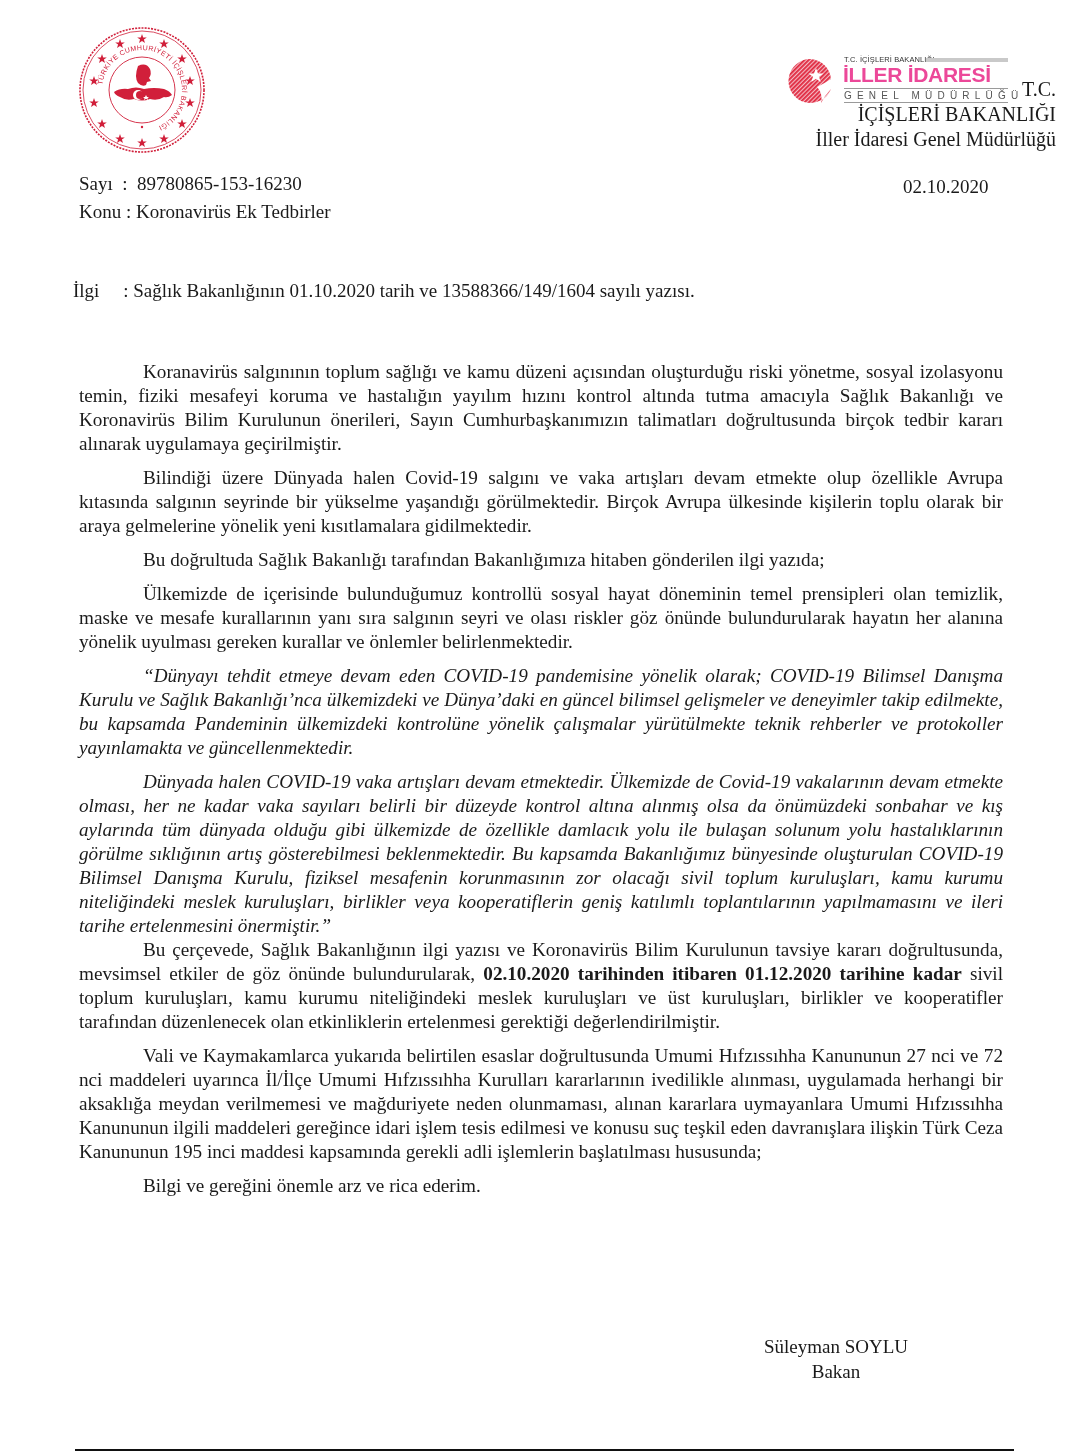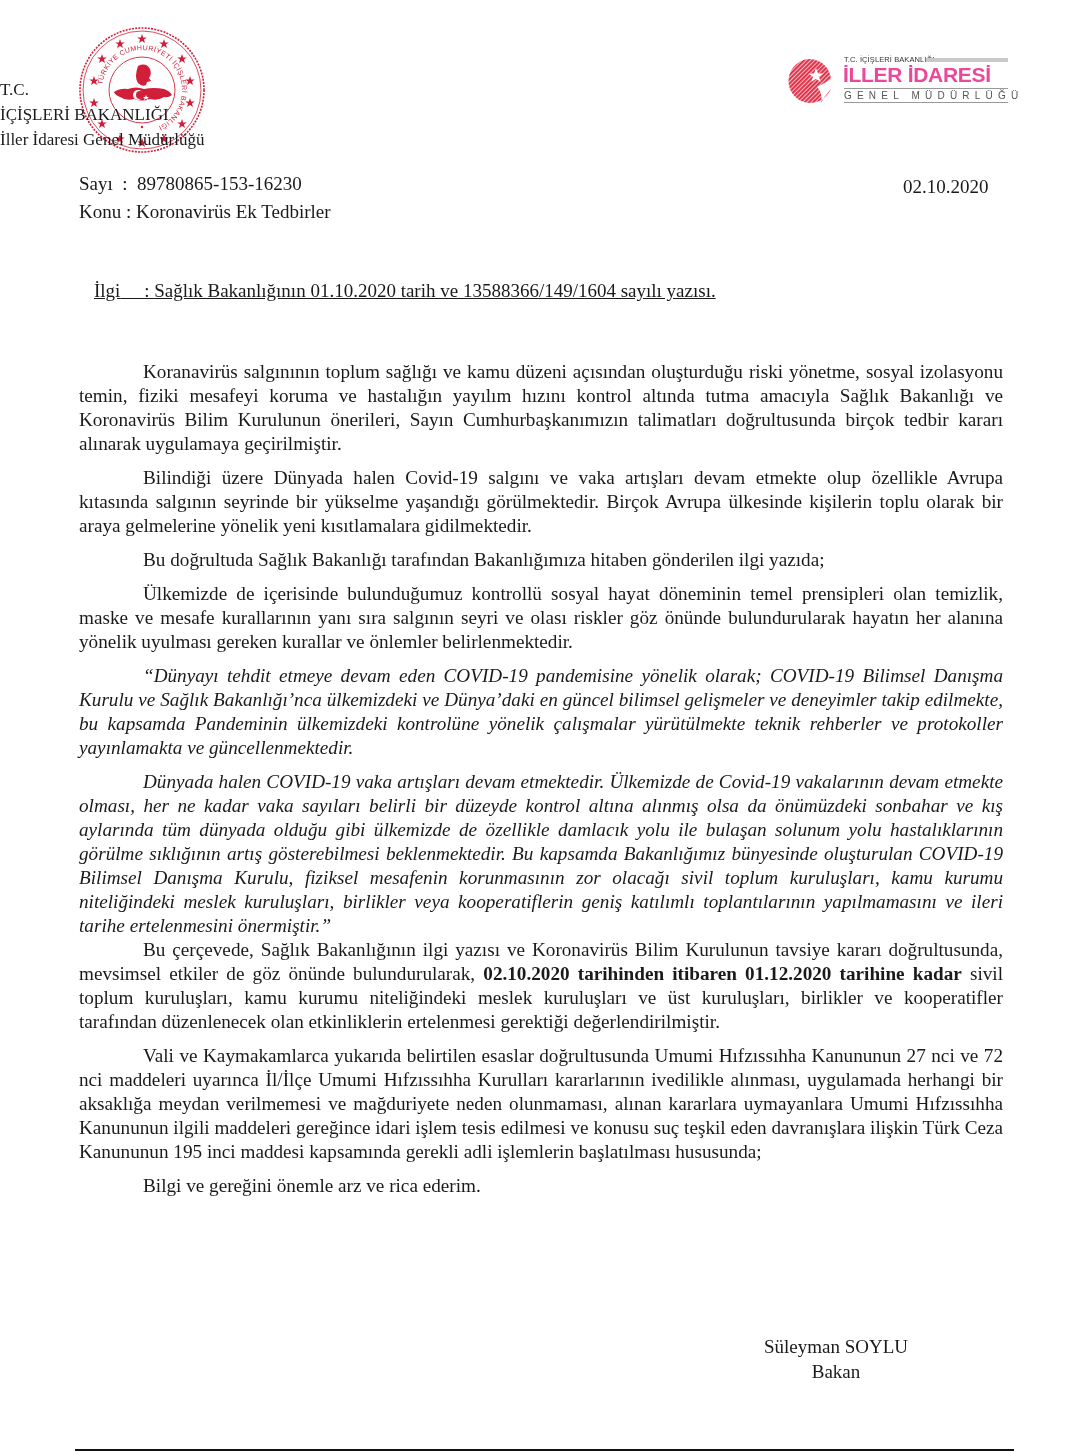--- a/index.html
+++ b/index.html
@@ -88,22 +88,22 @@
       color: #555;
       letter-spacing: 5.2px;
       white-space: nowrap;
     }
 
     
     .head {
       position: absolute;
       left: 0;
       width: 1056px;
-      text-align: left;
-      font-size: 17px;
+      text-align: right;
+      font-size: 20px;
       line-height: 25px;
     }
     .head .line { display: block; }
 
     .row {
       position: absolute;
       font-size: 19px;
       line-height: 24px;
       white-space: nowrap;
     }
@@ -214,21 +214,21 @@
 
   <div class="row" style="left:79px; top:172px;">
     <span>Sayı</span><span>&nbsp;&nbsp;:&nbsp;&nbsp;</span><span>89780865-153-16230</span>
   </div>
   <div class="row" style="left:903px; top:175px;">02.10.2020</div>
 
   <div class="row" style="left:79px; top:200px;">
     <span>Konu</span><span>&nbsp;:&nbsp;</span><span>Koronavirüs Ek Tedbirler</span>
   </div>
 
-  <div class="row" style="left:94px; top:279px;text-decoration:underline;">
+  <div class="row" style="left:73px; top:279px;">
     <span>İlgi</span><span>&nbsp;&nbsp;&nbsp;&nbsp;&nbsp;:&nbsp;</span><span>Sağlık Bakanlığının 01.10.2020 tarih ve 13588366/149/1604 sayılı yazısı.</span>
   </div>
 
   <div class="body-text" style="top:360px;">
     <p class="para">Koranavirüs salgınının toplum sağlığı ve kamu düzeni açısından oluşturduğu riski yönetme, sosyal izolasyonu temin, fiziki mesafeyi koruma ve hastalığın yayılım hızını kontrol altında tutma amacıyla Sağlık Bakanlığı ve Koronavirüs Bilim Kurulunun önerileri, Sayın Cumhurbaşkanımızın talimatları doğrultusunda birçok tedbir kararı alınarak uygulamaya geçirilmiştir.</p>
     <p class="para">Bilindiği üzere Dünyada halen Covid-19 salgını ve vaka artışları devam etmekte olup özellikle Avrupa kıtasında salgının seyrinde bir yükselme yaşandığı görülmektedir. Birçok Avrupa ülkesinde kişilerin toplu olarak bir araya gelmelerine yönelik yeni kısıtlamalara gidilmektedir.</p>
     <p class="para">Bu doğrultuda Sağlık Bakanlığı tarafından Bakanlığımıza hitaben gönderilen ilgi yazıda;</p>
     <p class="para">Ülkemizde de içerisinde bulunduğumuz kontrollü sosyal hayat döneminin temel prensipleri olan temizlik, maske ve mesafe kurallarının yanı sıra salgının seyri ve olası riskler göz önünde bulundurularak hayatın her alanına yönelik uyulması gereken kurallar ve önlemler belirlenmektedir.</p>
     <p class="para italic" style="margin-bottom:10px;">“Dünyayı tehdit etmeye devam eden COVID-19 pandemisine yönelik olarak; COVID-19 Bilimsel Danışma Kurulu ve Sağlık Bakanlığı’nca ülkemizdeki ve Dünya’daki en güncel bilimsel gelişmeler ve deneyimler takip edilmekte, bu kapsamda Pandeminin ülkemizdeki kontrolüne yönelik çalışmalar yürütülmekte teknik rehberler ve protokoller yayınlamakta ve güncellenmektedir.</p>
     <p class="para italic">Dünyada halen COVID-19 vaka artışları devam etmektedir. Ülkemizde de Covid-19 vakalarının devam etmekte olması, her ne kadar vaka sayıları belirli bir düzeyde kontrol altına alınmış olsa da önümüzdeki sonbahar ve kış aylarında tüm dünyada olduğu gibi ülkemizde de özellikle damlacık yolu ile bulaşan solunum yolu hastalıklarının görülme sıklığının artış gösterebilmesi beklenmektedir. Bu kapsamda Bakanlığımız bünyesinde oluşturulan COVID-19 Bilimsel Danışma Kurulu, fiziksel mesafenin korunmasının zor olacağı sivil toplum kuruluşları, kamu kurumu niteliğindeki meslek kuruluşları, birlikler veya kooperatiflerin geniş katılımlı toplantılarının yapılmamasını ve ileri tarihe ertelenmesini önermiştir.”</p>

